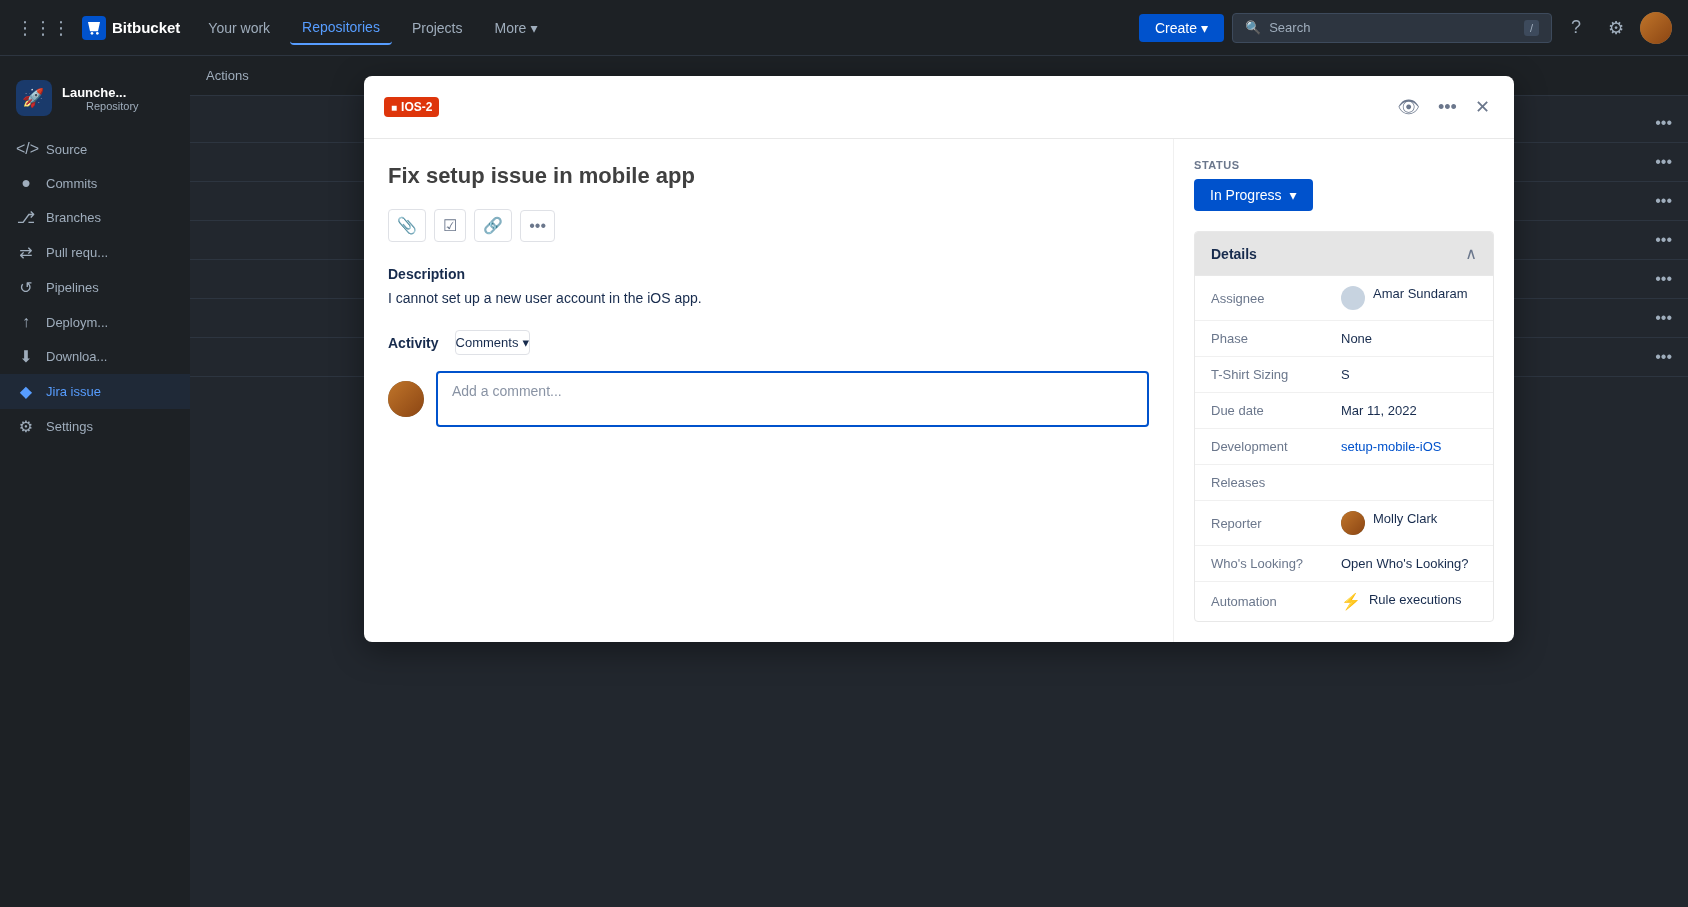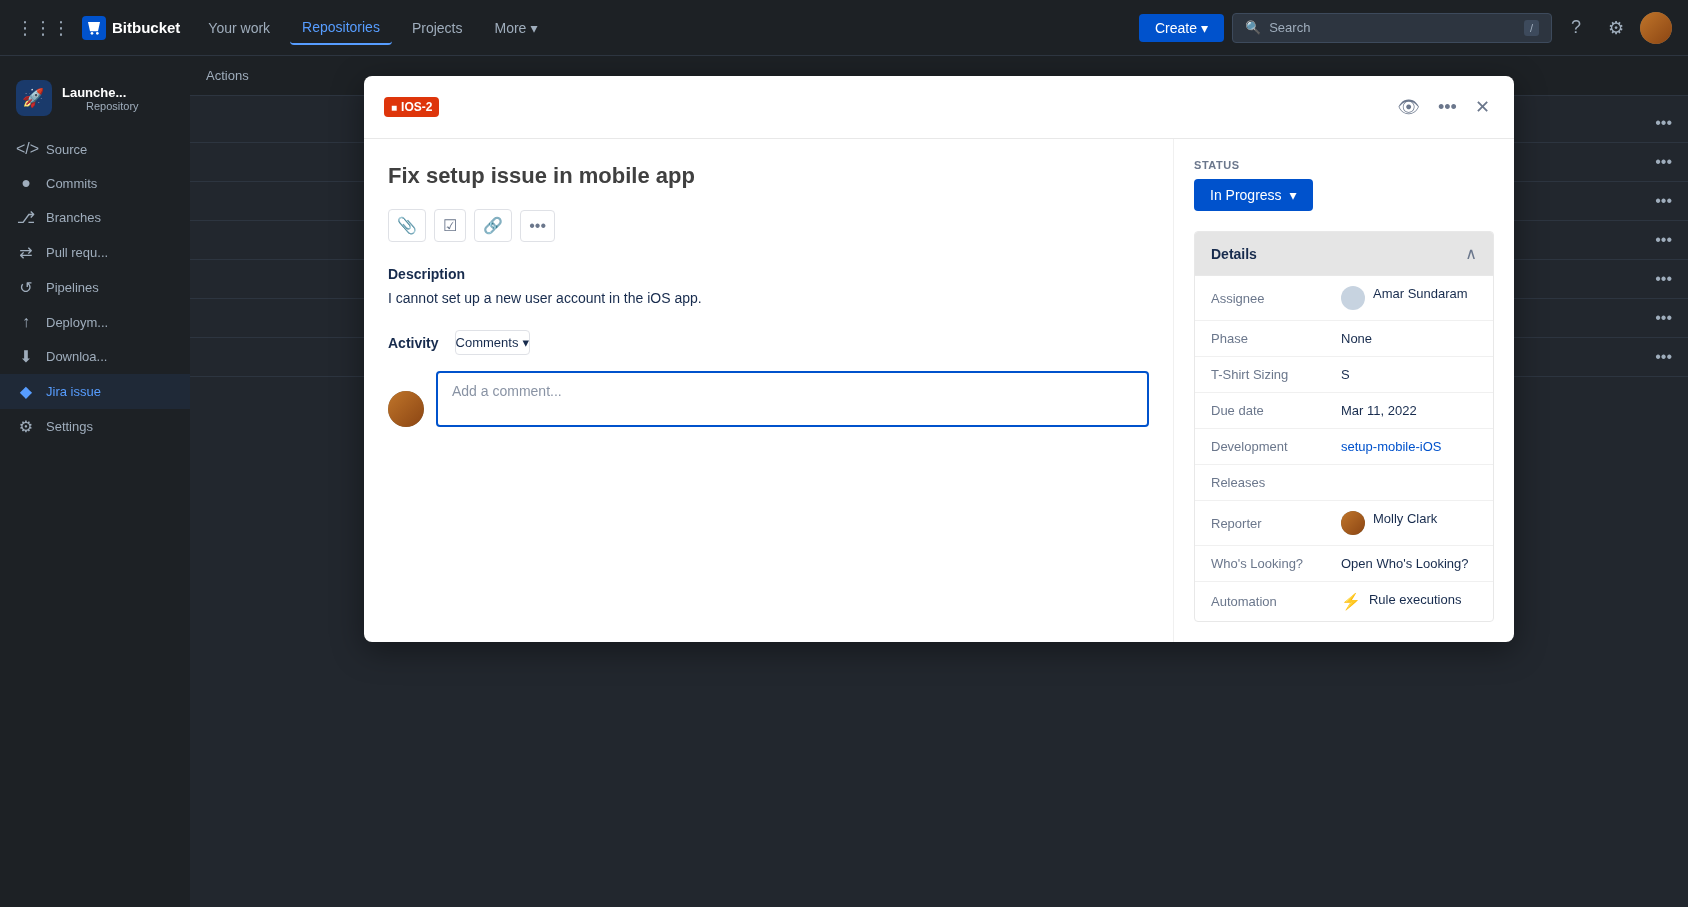--- a/index.html
+++ b/index.html
@@ -72,21 +72,21 @@
     .modal-left { flex: 1; padding: 24px 24px; border-right: 1px solid #f0f0f0; }
     .modal-right { width: 340px; padding: 20px; flex-shrink: 0; }
     .modal-title { font-size: 22px; font-weight: 600; color: #404040; margin-bottom: 20px; }
     .modal-toolbar { display: flex; align-items: center; gap: 8px; margin-bottom: 24px; }
     .modal-toolbar-btn { border: 1px solid #dfe1e6; border-radius: 4px; padding: 6px 8px; background: white; cursor: pointer; color: #6b778c; font-size: 16px; display: flex; align-items: center; justify-content: center; }
     .modal-section-label { font-size: 14px; font-weight: 600; color: #172b4d; margin-bottom: 8px; }
     .modal-description { font-size: 14px; color: #172b4d; margin-bottom: 24px; }
     .modal-activity-header { display: flex; align-items: center; gap: 16px; margin-bottom: 16px; }
     .modal-activity-label { font-size: 14px; font-weight: 600; color: #172b4d; }
     .modal-activity-filter { display: flex; align-items: center; gap: 4px; border: 1px solid #dfe1e6; border-radius: 4px; padding: 4px 0; font-size: 13px; color: #172b4d; cursor: pointer; background: white; }
-    .modal-comment-area { display: flex; gap: 12px; align-items: flex-end; }
+    .modal-comment-area { display: flex; gap: 12px; align-items: center; }
     .comment-avatar { width: 36px; height: 36px; border-radius: 50%; background: #8b7355; flex-shrink: 0; overflow: hidden; display: flex; align-items: center; justify-content: center; }
     .comment-input { flex: 1; border: 2px solid #0052cc; border-radius: 4px; padding: 10px 14px; font-size: 14px; color: #172b4d; outline: none; resize: none; font-family: inherit; }
     .comment-input::placeholder { color: #8993a4; }
 
     
     .status-label { font-size: 11px; font-weight: 600; color: #6b778c; text-transform: uppercase; letter-spacing: 0.05em; margin-bottom: 8px; }
     .status-btn { background: #0052cc; color: white; border: none; border-radius: 4px; padding: 8px 16px; font-size: 14px; font-weight: 500; cursor: pointer; display: flex; align-items: flex-end; gap: 8px; margin-bottom: 20px; }
     .details-section { border: 1px solid #e8e8e8; border-radius: 4px; overflow: hidden; }
     .details-header { display: flex; align-items: center; justify-content: space-between; padding: 12px 16px; background: #e5e5e5; border-bottom: 1px solid #e8e8e8; }
     .details-header-label { font-size: 14px; font-weight: 600; color: #172b4d; }

